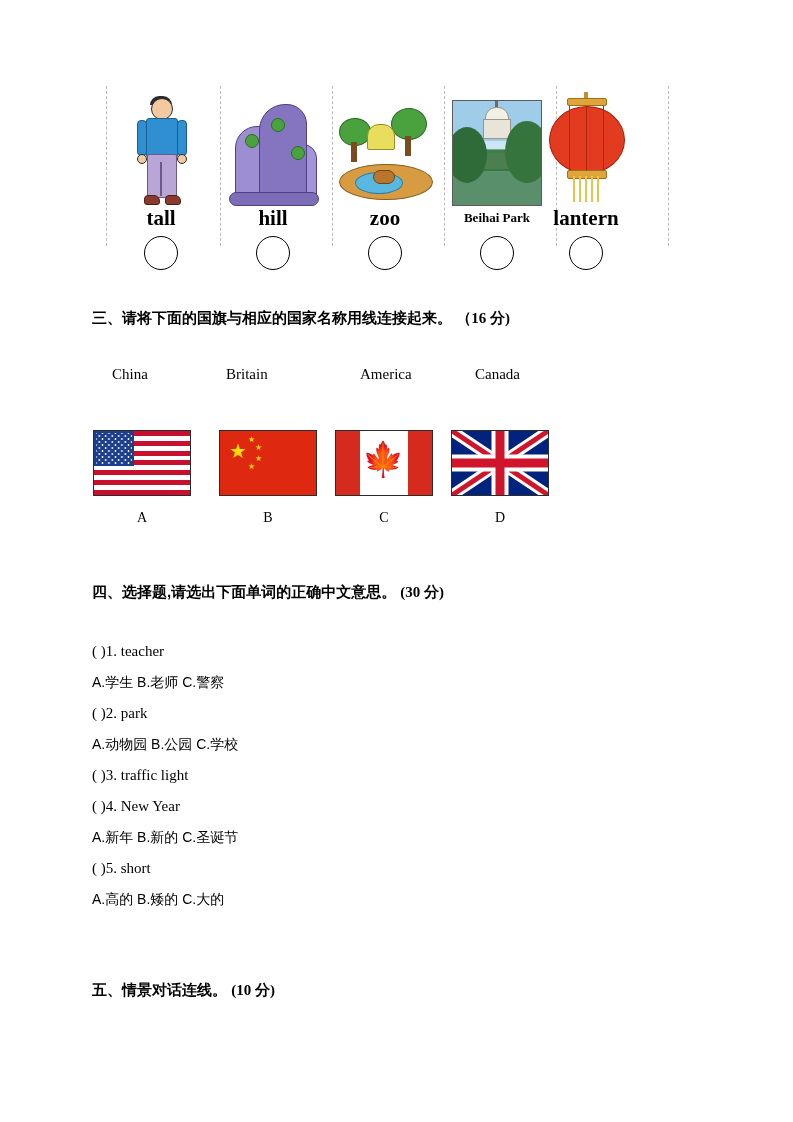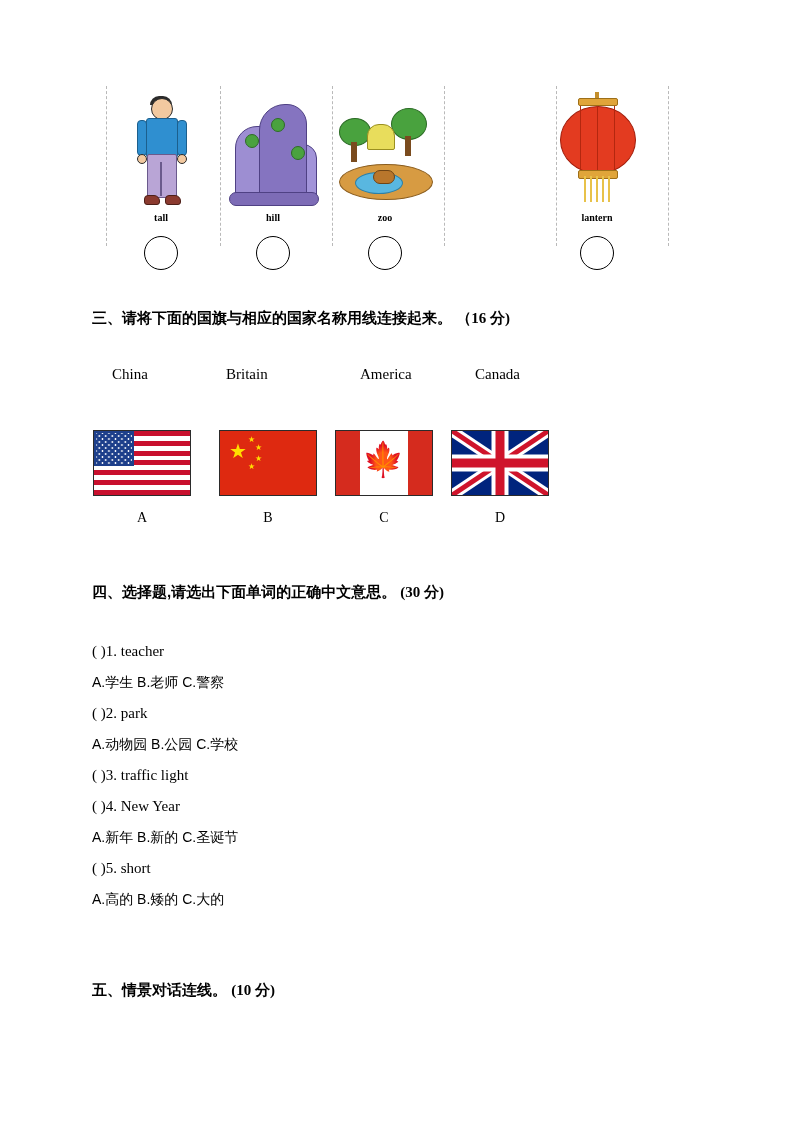--- a/index.html
+++ b/index.html
@@ -42,21 +42,21 @@
     width: 106px;
     height: 120px;
     position: relative;
     display: flex;
     align-items: flex-end;
     justify-content: center;
   }
   .pic-word {
     font-family: "Liberation Serif", serif;
     font-weight: bold;
-    font-size: 10px;
+    font-size: 21px;
     margin-top: 4px;
     line-height: 16px;
     white-space: nowrap;
   }
   .pic-word.small {
     font-size: 13px;
   }
   .answer-circle {
     width: 34px;
     height: 34px;
@@ -484,22 +484,38 @@
           <div class="tree t1"></div>
           <div class="tree t2"></div>
           <div class="tree t3"></div>
           <div class="base"></div>
         </div>
       </div>
       <div class="pic-word">hill</div>
       <div class="answer-circle"></div>
     </div>
 
-
-    <div class="pic-cell" style="left:436px;text-align:center;">
+    <div class="pic-cell" style="left:336px;">
+      <div class="pic-frame">
+        <div class="park-photo">
+          <div class="sky"></div>
+          <div class="pagoda-spire"></div>
+          <div class="pagoda-dome"></div>
+          <div class="pagoda-base"></div>
+          <div class="bank"></div>
+          <div class="water"></div>
+          <div class="foliage-l"></div>
+          <div class="foliage-r"></div>
+        </div>
+      </div>
+      <div class="pic-word small">Beihai Park</div>
+      <div class="answer-circle"></div>
+    </div>
+
+    <div class="pic-cell" style="left:425px;text-align:center;">
       <div class="pic-frame">
         <div class="lantern-art">
           <div class="hanger"></div>
           <div class="top-bar"></div>
           <div class="globe"></div>
           <div class="rib r1"></div>
           <div class="rib r2"></div>
           <div class="rib r3"></div>
           <div class="bottom-bar"></div>
           <div class="tassel ts1"></div>

